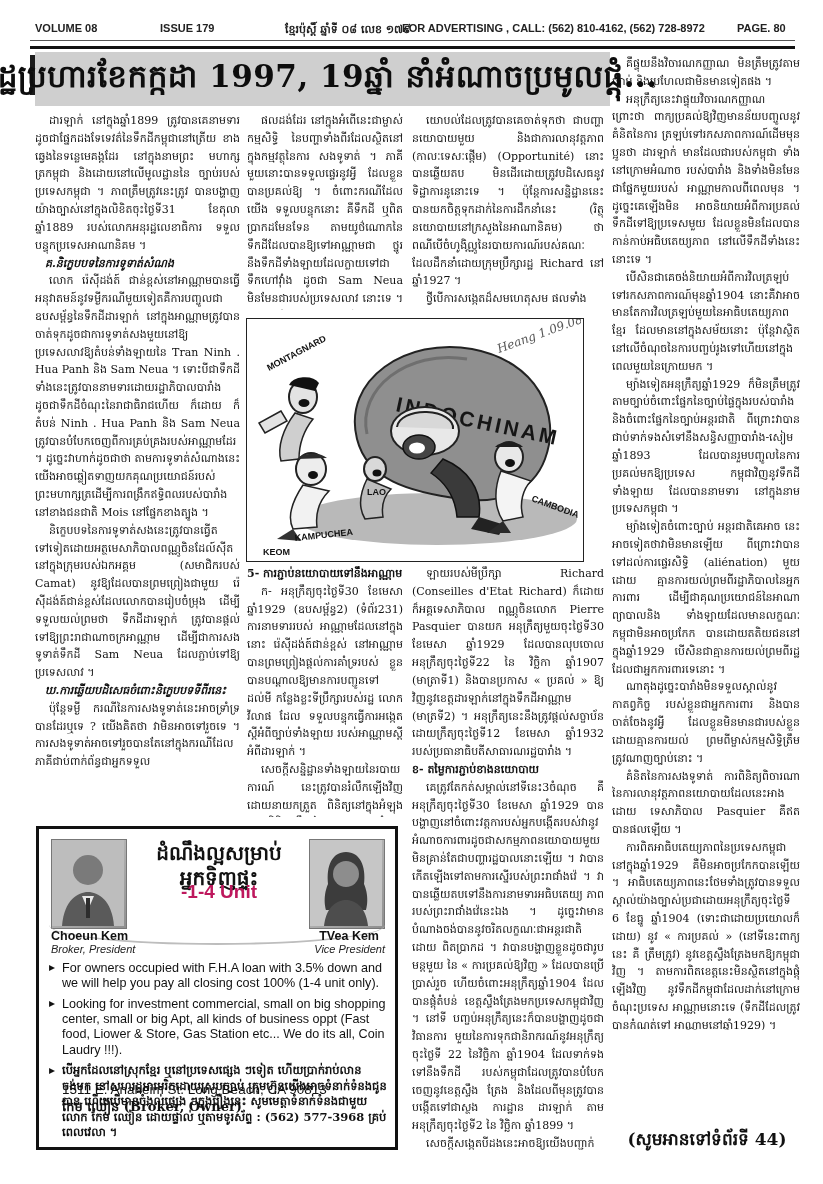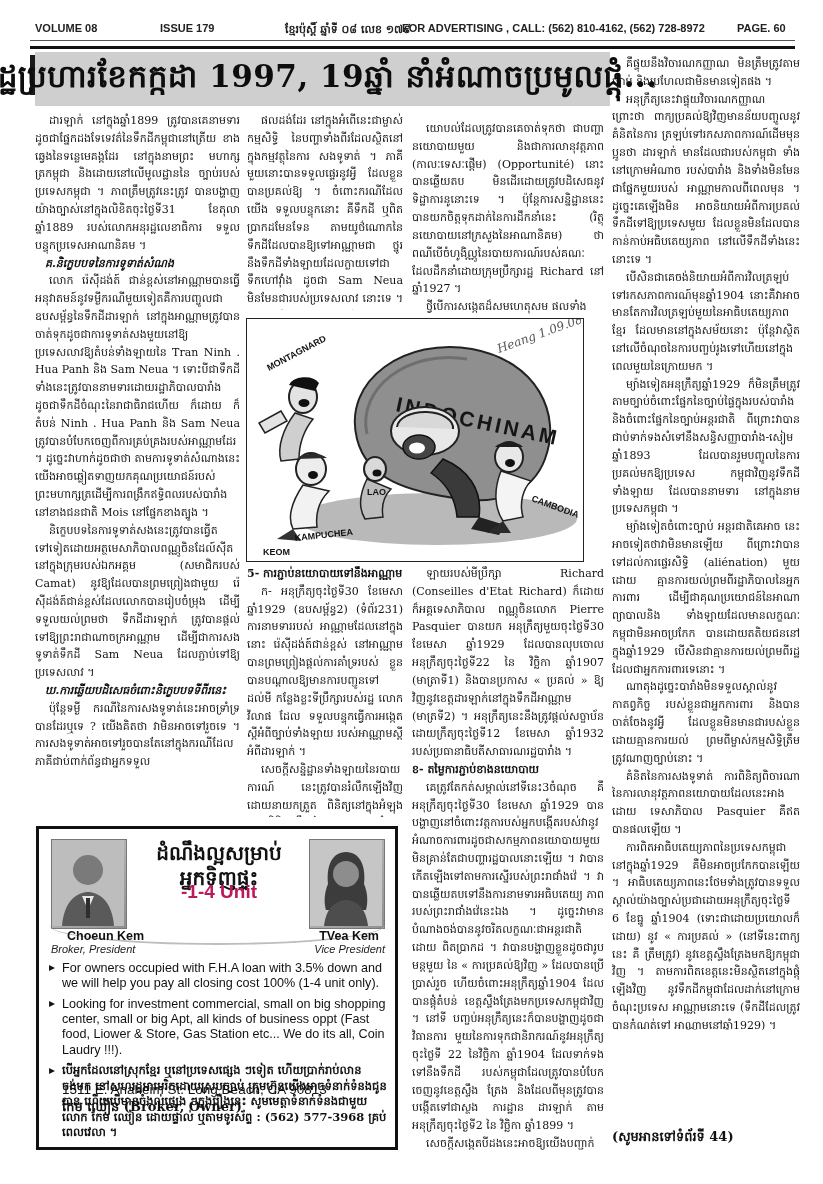--- a/index.html
+++ b/index.html
@@ -19,68 +19,68 @@
   .banner h1{margin:0;font-size:31px;font-weight:bold;letter-spacing:.5px;color:#0d0d0d;
              font-family:"DejaVu Serif",serif;white-space:nowrap;}
   .banner-edge{position:absolute;left:30px;top:55px;width:6px;height:40px;background:#1a1a1a;}
   
   .col{position:absolute;font-size:11px;line-height:1.62;text-align:justify;overflow:hidden;}
   .col p{margin:0;text-indent:14px;}
   .col p.subhead-italic{font-style:italic;font-weight:bold;text-indent:10px;}
   .col p.subhead-bold{font-weight:bold;text-indent:0;}
   .col1{left:35px; top:112px;width:205px;height:708px;}
   .col2top{left:247px;top:112px;width:156px;height:198px;}
-  .col3top{left:412px;top:120px;width:192px;height:198px;}
+  .col3top{left:412px;top:112px;width:192px;height:198px;}
   .col2bot{left:247px;top:565px;width:156px;height:252px;}
   .col3bot{left:412px;top:565px;width:192px;height:588px;}
   .col4{left:612px; top:55px;width:188px;height:975px;}
   
   .cartoon{position:absolute;left:246px;top:318px;width:336px;height:242px;
            border:1px solid #222;background:#fff;}
   .cartoon svg{display:block;}
   
   .adbox{position:absolute;left:36px;top:826px;width:356px;height:318px;
          border:3px solid #111;background:#fff;font-family:"Liberation Sans",sans-serif;}
   .ad-photo{position:absolute;top:10px;width:74px;height:88px;border:1px solid #777;
             background:linear-gradient(135deg,#cfcfcf,#8f8f8f);}
   .ad-photo svg{display:block;}
   .ad-photo-left{left:12px;} .ad-photo-right{right:10px;}
   .ad-title{position:absolute;left:92px;top:12px;width:176px;text-align:center;
             font-family:"DejaVu Serif",serif;font-weight:bold;font-size:20px;line-height:1.25;}
   .ad-unit{position:absolute;left:92px;top:52px;width:176px;text-align:center;
            font-weight:bold;font-size:19px;color:#be185d;}
   .ad-swoosh{position:absolute;left:10px;top:96px;width:336px;height:18px;
              border-bottom:2px solid #bdbdbd;border-radius:0 0 50% 50%/0 0 100% 100%;}
-  .ad-name{position:absolute;font-weight:bold;font-size:12.5px;margin-left:16px;}
+  .ad-name{position:absolute;font-weight:bold;font-size:12.5px;}
   .ad-role{position:absolute;font-style:italic;font-size:11px;color:#222;}
   .nm-left{left:12px;top:100px;} .rl-left{left:12px;top:114px;}
   .nm-right{right:16px;top:100px;text-align:right;} .rl-right{right:10px;top:114px;}
   .ad-bullets{position:absolute;left:10px;top:132px;width:338px;font-size:12.6px;line-height:1.22;}
   .ad-bullets .b{position:relative;padding-left:13px;margin-bottom:5px;}
   .ad-bullets .b:before{content:"\25B8";position:absolute;left:0;top:-1px;font-size:12px;}
   .ad-bullets .kh{font-family:"DejaVu Serif",serif;font-weight:bold;font-size:11.5px;line-height:1.35;}
   .ad-contact{position:absolute;left:23px;top:252px;width:330px;line-height:1.3;}
   .ad-phone{font-weight:bold;font-size:18px;}
   .ad-addr{font-size:13.5px;}
   .ad-owner{font-weight:bold;font-size:13px;font-family:"DejaVu Serif",serif;}
   
-  .continuation{position:absolute;left:612px;top:1128px;width:190px;
-                font-weight:bold;font-size:13px;font-family:"DejaVu Serif",serif;}
+  .continuation{position:absolute;left:612px;top:1128px;width:190px;text-align:center;
+                font-weight:bold;font-size:17px;font-family:"DejaVu Serif",serif;}
 </style>
 </head>
 <body>
 
 <div class="page">
 
   <div class="masthead">
     <span class="mh-vol">VOLUME 08</span>
     <span class="mh-issue">ISSUE 179</span>
     <span class="mh-khmer">ខ្មែរប៉ុស្ដិ៍ ឆ្នាំទី ០៨ លេខ ១៧៩</span>
     <span class="mh-adv">FOR ADVERTISING ,  CALL: (562) 810-4162, (562) 728-8972</span>
-    <span class="mh-page">PAGE. 60</span>
+    <span class="mh-page">PAGE. 80</span>
   </div>
   <div class="rule"></div>
 
   <div class="banner-edge"></div>
   <div class="banner">
     <h1>រដ្ឋប្រហារខែកក្កដា 1997, 19ឆ្នាំ នាំអំណាចប្រមូលផ្ដុំ...</h1>
   </div>
 
   <div class="col col1">
       <p>ដារឡាក់ នៅក្នុងឆ្នាំ1899 ត្រូវបានគេនាមទារ ដូចជាផ្នែកដងទែទេវត៌នៃទឹកដីកម្ពុជានៅត្រើយ ខាងឆ្វេងនៃទន្លេមេគង្គដែរ នៅក្នុងនាមព្រះ មហាក្សត្រកម្ពុជា និងដោយនៅលើមូលដ្ឋាននៃ ច្បាប់របស់ប្រទេសកម្ពុជា ។ ភាពត្រឹមត្រូវនេះត្រូវ បានបង្ហាញយ៉ាងច្បាស់នៅក្នុងលិខិតចុះថ្ងៃទី31 ខែតុលា ឆ្នាំ1889 របស់លោកអនុរដ្ឋលេខាធិការ ទទួលបន្ទុកប្រទេសអាណានិគម ។</p>

